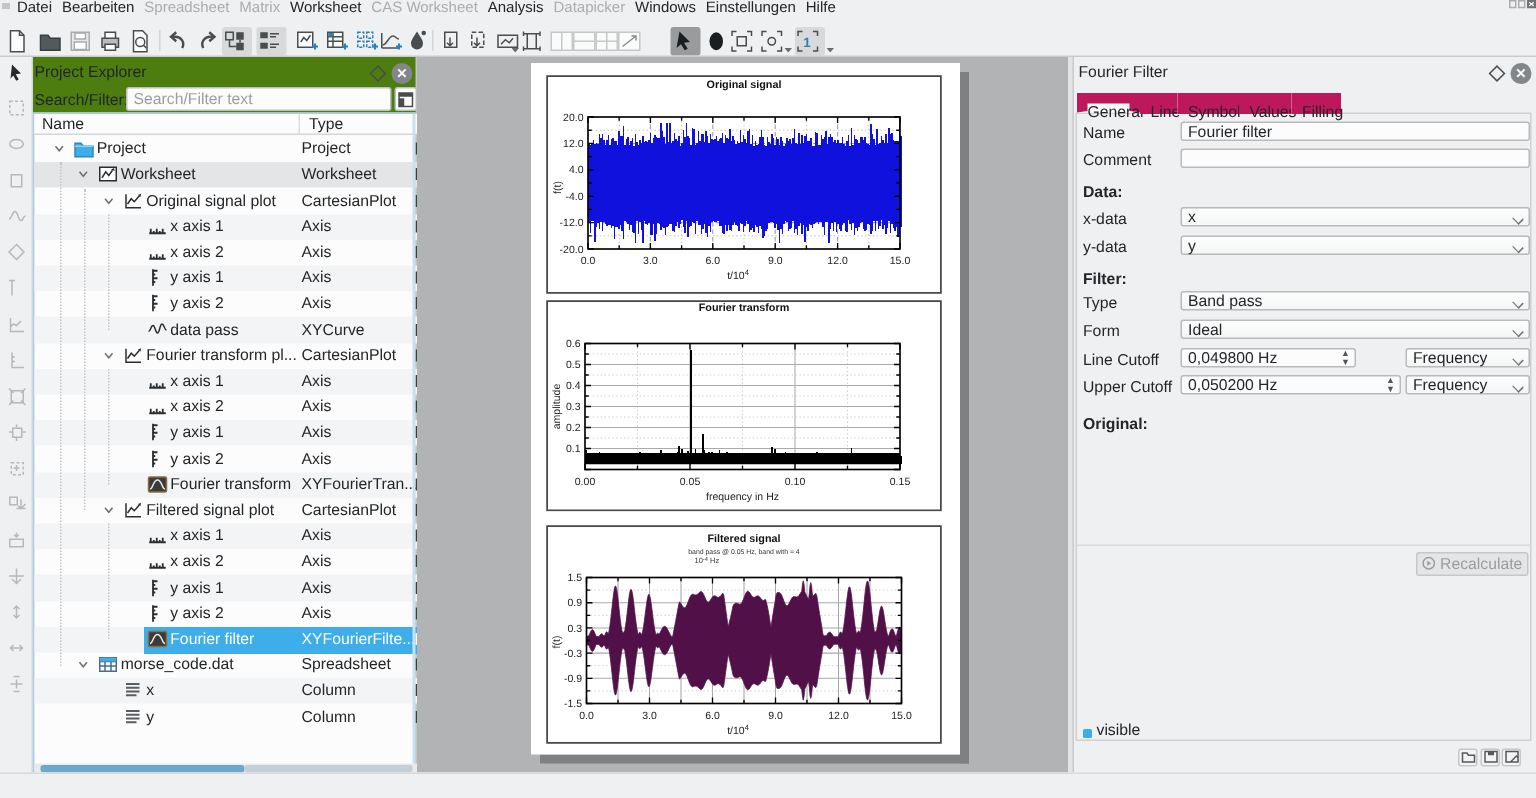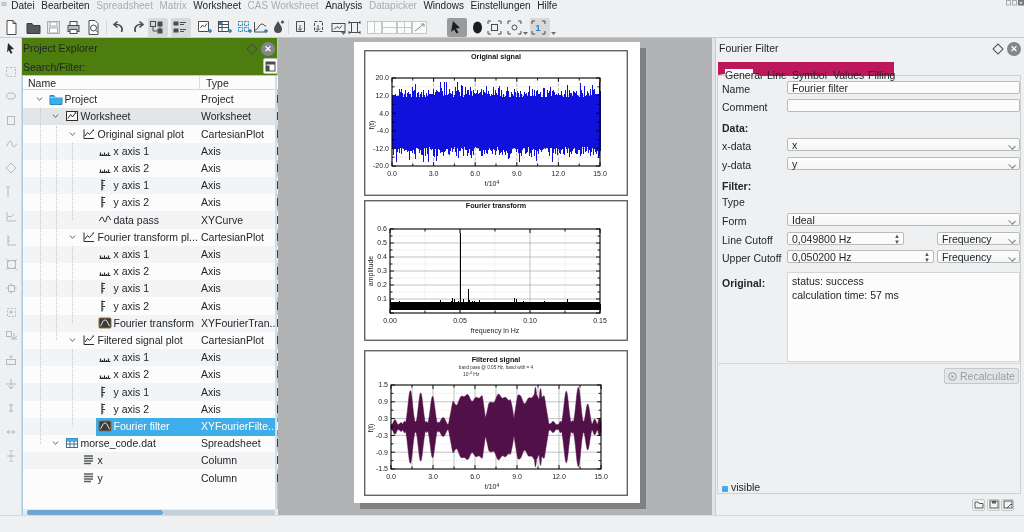--- a/index.html
+++ b/index.html
@@ -253,20 +253,21 @@
     </svg>
     <svg class="abs" style="left:4px;top:411px" width="14" height="14" viewBox="0 0 14 14">
       <path d="M7 4v6M3 7h8M5 2h4M5 12h4" stroke="#b6b8ba" fill="none"></path>
     </svg>
   </div>
 <div class="abs panelL">
     <span class="abs ptitle" style="left:1px;top:4px">Project Explorer</span>
     <div class="pdiamond" style="left:226px;top:7px"></div>
     <div class="pclose" style="left:239px;top:4px">✕</div>
     <span class="abs" style="left:1px;top:23px;font-size:10.5px">Search/Filter:</span>
+    <div class="abs input" style="left:62px;top:20px;width:177px;height:16px;font-size:10.5px;line-height:14px;padding-left:4px;color:#9b9ea0">Search/Filter text</div>
     <div class="abs input" style="left:241px;top:20px;width:15px;height:16px">
       <svg width="11" height="11" style="left:1px;top:2px" viewBox="0 0 11 11">
         <rect x="1" y="1" width="9" height="9" fill="none" stroke="#4a4d4f"></rect>
         <rect x="1" y="1" width="9" height="2.5" fill="#4a4d4f"></rect>
         <rect x="1" y="4.5" width="3.5" height="5.5" fill="#4a4d4f"></rect>
       </svg>
     </div>
     <div class="tree">
       <div style="position:absolute;left:0;top:0;width:255px;height:14px;border-bottom:1px solid #d4d5d6;background:#fcfcfc">
         <span style="position:absolute;left:5px;top:1px">Name</span>
@@ -646,30 +647,30 @@
     <div class="tfield" style="top:43px">Fourier filter</div>
     <span class="rlabel " style="top:63px">Comment</span>
     <div class="tfield" style="top:61px"></div>
     <span class="rlabel rbold" style="top:84px">Data:</span>
     <span class="rlabel " style="top:102px">x-data</span>
     <div class="combo" style="top:100px;left:75px;width:233px">x</div>
     <span class="rlabel " style="top:121px">y-data</span>
     <div class="combo" style="top:119px;left:75px;width:233px">y</div>
     <span class="rlabel rbold" style="top:142px">Filter:</span>
     <span class="rlabel " style="top:158px">Type</span>
+    <div class="combo" style="top:156px;left:75px;width:233px">Band pass</div>
     <span class="rlabel " style="top:177px">Form</span>
     <div class="combo" style="top:175px;left:75px;width:233px">Ideal</div>
     <span class="rlabel " style="top:196px">Line Cutoff</span>
     <div class="tfield" style="top:194px;width:117px">0,049800 Hz<span style="position:absolute;right:3px;top:0px;font-size:6px;color:#555;line-height:6px">▲<br>▼</span></div>
     <div class="combo" style="top:194px;left:225px;width:83px">Frequency</div>
     <span class="rlabel " style="top:214px">Upper Cutoff</span>
     <div class="tfield" style="top:212px;width:147px">0,050200 Hz<span style="position:absolute;right:3px;top:0px;font-size:6px;color:#555;line-height:6px">▲<br>▼</span></div>
     <div class="combo" style="top:212px;left:225px;width:83px">Frequency</div>
     <span class="rlabel rbold" style="top:239px">Original:</span>
-    <div class="abs" style="left:75px;top:234px;width:233px;height:90px;background:#fcfcfc;border:1px solid #d4d5d6;font-size:10.5px;padding:2px 0 0 4px;line-height:13.5px">status: success<br>calculation time: 57 ms</div>
     <div class="abs" style="left:6px;top:325px;width:303px;height:1px;background:#d8d9da"></div>
     <div class="abs" style="left:232px;top:330px;width:75px;height:16px;background:#e4e5e6;border:1px solid #c6c7c8;border-radius:2px;font-size:10.5px;color:#9a9da0;text-align:center;line-height:14px"><svg width="9" height="9" viewBox="0 0 9 9" style="position:static;vertical-align:-1px">
         <circle cx="4.5" cy="4.5" r="3.8" fill="none" stroke="#9a9da0"></circle>
         <path d="M3.5 2.8l2.6 1.7-2.6 1.7z" fill="#9a9da0"></path>
       </svg> Recalculate</div>
     <div class="abs" style="left:10px;top:448px;width:6px;height:6px;background:#3daee9;border-radius:1px"></div>
     <span class="abs" style="left:19px;top:443px;font-size:10.5px">visible</span>
     <div class="abs" style="left:260px;top:461px;width:13px;height:12px;background:#f2f3f3;border:1px solid #c6c7c8;border-radius:2px"></div>
     <div class="abs" style="left:275px;top:461px;width:13px;height:12px;background:#f2f3f3;border:1px solid #c6c7c8;border-radius:2px"></div>
     <div class="abs" style="left:289px;top:461px;width:13px;height:12px;background:#f2f3f3;border:1px solid #c6c7c8;border-radius:2px"></div>

